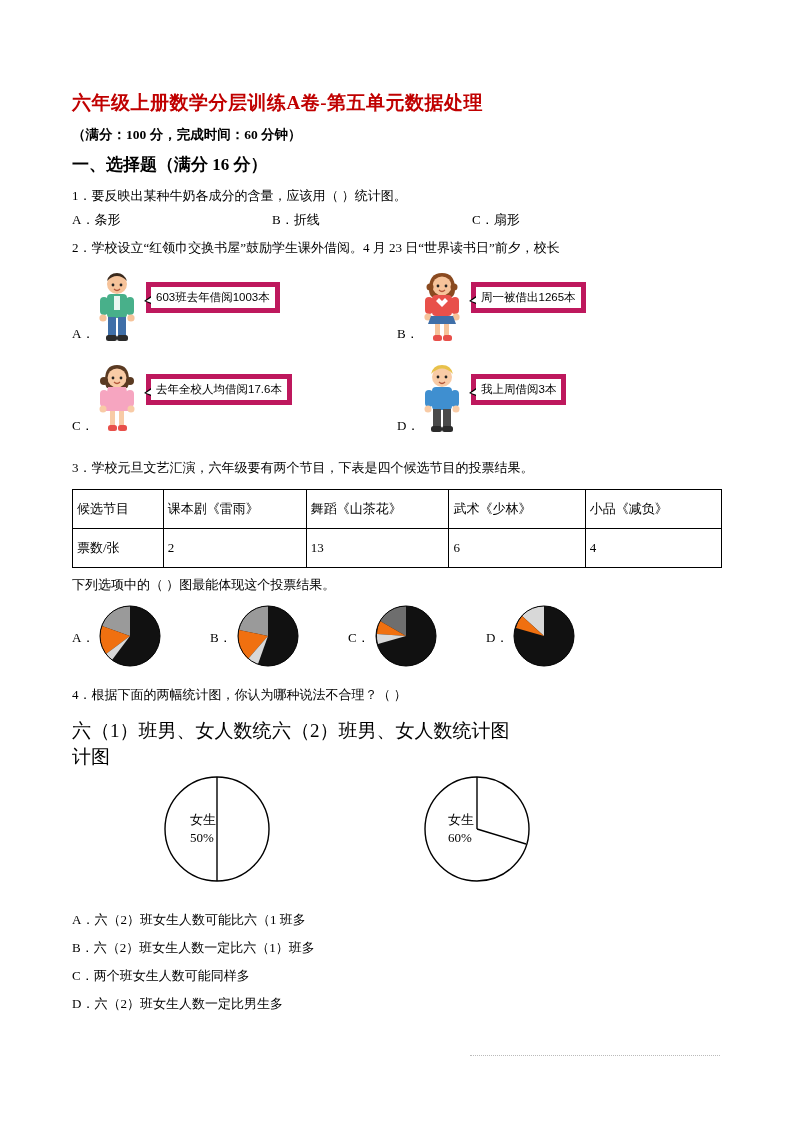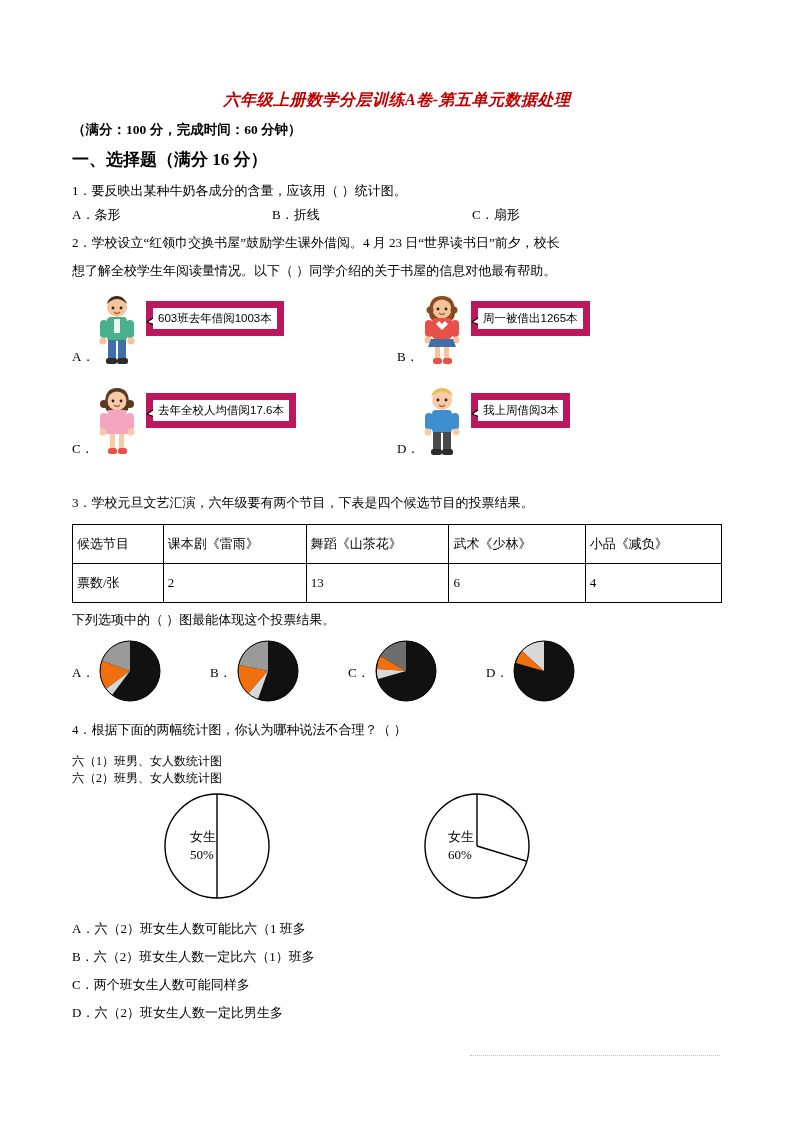--- a/index.html
+++ b/index.html
@@ -22,28 +22,27 @@
     padding: 0;
     box-sizing: border-box;
   }
   .content {
     position: absolute;
     left: 72px;
     top: 90px;
     width: 650px;
   }
   .doc-title {
-    text-align: center;
-    font-size: 16px;
+    text-align: left;
+    font-size: 19px;
     font-weight: bold;
     letter-spacing: 0.5px;
     color: #c00000;
     font-family: "Liberation Serif", serif;
     margin: 0 0 10px 0;
-    font-style: italic;
   }
   .doc-sub {
     font-size: 13.5px;
     font-weight: bold;
     margin: 0 0 9px 0;
   }
   .section-head {
     font-size: 17px;
     font-weight: bold;
     margin: 0 0 7px 0;
@@ -81,21 +80,21 @@
     padding-bottom: 4px;
   }
   .kid-art {
     width: 46px;
     height: 76px;
     position: relative;
     flex: 0 0 46px;
   }
   .bubble {
     position: relative;
-    border: 7px solid #be185d;
+    border: 5px solid #be185d;
     background: #fff;
     font-size: 11.5px;
     padding: 3px 5px;
     margin-bottom: 34px;
     margin-left: 6px;
     white-space: nowrap;
     font-family: "Liberation Sans", sans-serif;
   }
   .bubble:after {
     content: "";
@@ -146,34 +145,33 @@
     width: 138px;
   }
   .pie-cell .lab {
     font-size: 13px;
     width: 26px;
   }
 
   
   .circ-titles {
     display: flex;
-    font-size: 12px;
+    font-size: 19px;
     margin-top: 10px;
-    flex-direction: column;
   }
   .circ-titles .t1 { width: 200px; }
   .circ-titles .t2 { width: 260px; }
   .circ-row {
     display: flex;
     margin-top: 4px;
   }
   .circ-wrap { width: 200px; display:flex; justify-content:flex-end;}
   .circ-wrap.second { width: 260px; }
 
-  .choice-list { margin-top: 14px; }
+  .choice-list { margin-top: 22px; }
   .choice-list .ch {
     font-size: 13px;
     line-height: 28px;
   }
   .footline {
     position: absolute;
     left: 470px;
     top: 1055px;
     width: 250px;
     border-top: 1px dotted #bbbbbb;
@@ -190,21 +188,20 @@
     <div class="section-head">一、选择题（满分 16 分）</div>
 
     <div class="q">1．要反映出某种牛奶各成分的含量，应该用（        ）统计图。</div>
     <div class="opts-row">
       <span class="o1">A．条形</span>
       <span class="o2">B．折线</span>
       <span class="o3">C．扇形</span>
     </div>
 
     <div class="q">2．学校设立“红领巾交换书屋”鼓励学生课外借阅。4 月 23 日“世界读书日”前夕，校长</div>
-    <div class="q">想了解全校学生年阅读量情况。以下（        ）同学介绍的关于书屋的信息对他最有帮助。</div>
 
     <div class="kids-grid">
 
       <div class="kid-cell">
         <span class="kid-label">A．</span>
         <div class="kid-art">
           <svg viewBox="0 0 46 76" width="46" height="76">
             <circle cx="23" cy="13" r="10" fill="#f6c39a"></circle>
             <path d="M13 10 q10 -10 20 0 q-3 -8 -10 -8 q-8 0 -10 8z" fill="#3b2a1d"></path>
             <circle cx="19" cy="14" r="1.4" fill="#222"></circle>
@@ -294,21 +291,21 @@
             <rect x="14" y="46" width="8" height="18" fill="#4a4a4a"></rect>
             <rect x="24" y="46" width="8" height="18" fill="#4a4a4a"></rect>
             <rect x="12" y="63" width="11" height="6" rx="2.5" fill="#2b2b2b"></rect>
             <rect x="23" y="63" width="11" height="6" rx="2.5" fill="#2b2b2b"></rect>
           </svg>
         </div>
         <div class="bubble">我上周借阅3本</div>
       </div>
     </div>
 
-    <div class="q" style="margin-top:28px;">3．学校元旦文艺汇演，六年级要有两个节目，下表是四个候选节目的投票结果。</div>
+    <div class="q" style="margin-top:16px;">3．学校元旦文艺汇演，六年级要有两个节目，下表是四个候选节目的投票结果。</div>
 
     <table class="vote">
       <tbody>
           <tr>
         <td class="hd" style="width:14%">候选节目</td>
         <td style="width:22%">课本剧《雷雨》</td>
         <td style="width:22%">舞蹈《山茶花》</td>
         <td style="width:21%">武术《少林》</td>
         <td style="width:21%">小品《减负》</td>
       </tr>

